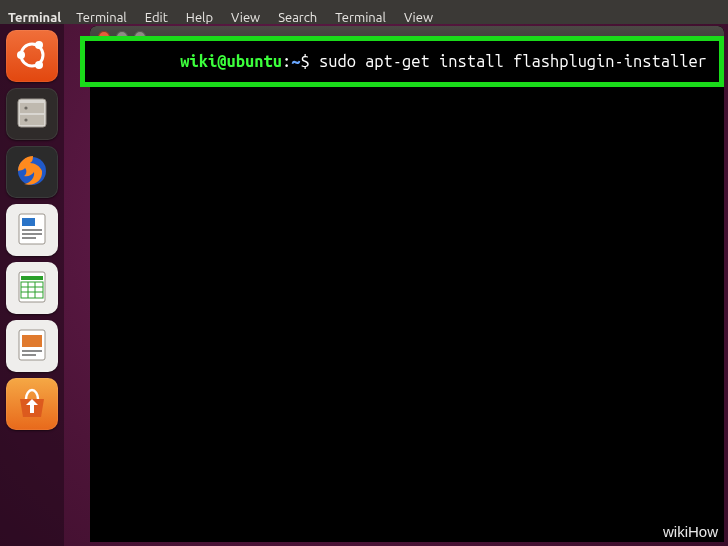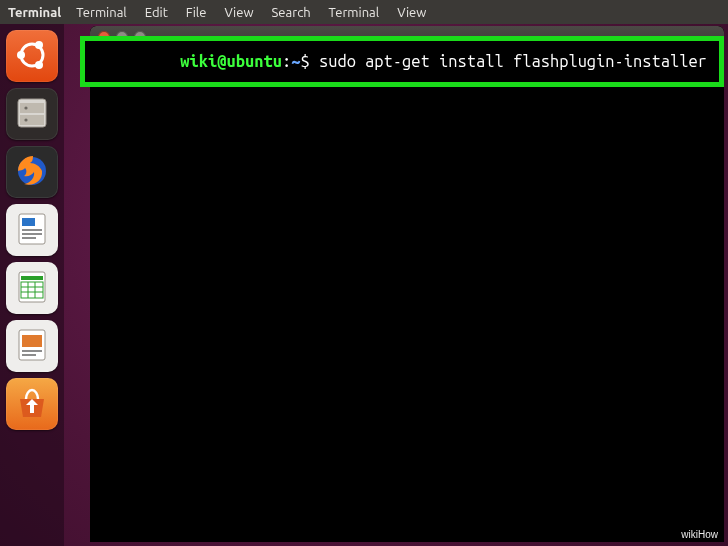--- a/index.html
+++ b/index.html
@@ -6,21 +6,21 @@
   html, body { width: 728px; height: 546px; overflow: hidden; font-family: "Ubuntu", "DejaVu Sans", sans-serif; }
   .desktop {
     position: relative;
     width: 728px; height: 546px;
     background: radial-gradient(circle at 40% 40%, #6a1d51 0%, #4d1438 55%, #3a0d2a 100%);
   }
   
   .menubar {
     position: absolute; top: 0; left: 0; right: 0; height: 24px;
     background: #3b3936;
-    display: flex; align-items: center;
+    display: flex; align-items: flex-end;
     padding-left: 8px;
     color: #e8e6e3; font-size: 13px;
     z-index: 50;
   }
   .menubar .app-name { font-weight: bold; margin-right: 6px; }
   .menubar .menu-item { margin: 0 9px; cursor: pointer; }
   
   .launcher {
     position: absolute; top: 24px; left: 0; bottom: 0; width: 64px;
     background: rgba(30, 8, 24, 0.55);
@@ -77,36 +77,36 @@
     text-align: right;
   }
   .prompt-user { color: #3cff3c; font-weight: bold; }
   .prompt-colon { color: #ffffff; }
   .prompt-path { color: #6aa7ff; font-weight: bold; }
   .prompt-dollar { color: #ffffff; }
   .cmd-text { color: #ffffff; }
   
   .watermark {
     position: absolute; right: 10px; bottom: 6px;
-    color: #e9e9e9; font-size: 10px;
+    color: #e9e9e9; font-size: 15px;
     text-shadow: 0 0 3px #000, 0 0 2px #000;
     font-family: Arial, sans-serif;
     z-index: 70;
   }
 </style>
 </head>
 <body>
 
 <div class="desktop">
 
   <div class="menubar">
     <span class="app-name">Terminal</span>
     <span class="menu-item">Terminal</span>
     <span class="menu-item">Edit</span>
-    <span class="menu-item">File</span>
+    <span class="menu-item">Help</span>
     <span class="menu-item">View</span>
     <span class="menu-item">Search</span>
     <span class="menu-item">Terminal</span>
     <span class="menu-item">View</span>
   </div>
 
   <div class="launcher">
     <div class="launch-item ubuntu">
       <span>
         <svg viewBox="0 0 40 40">

